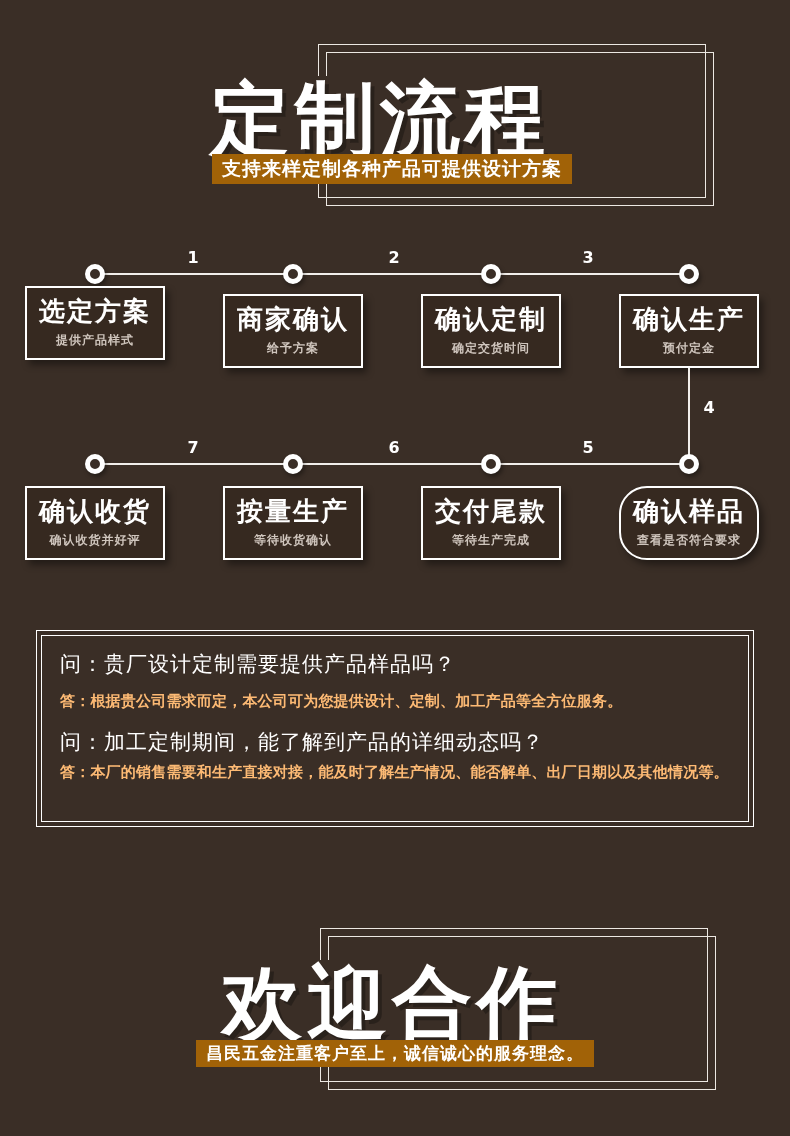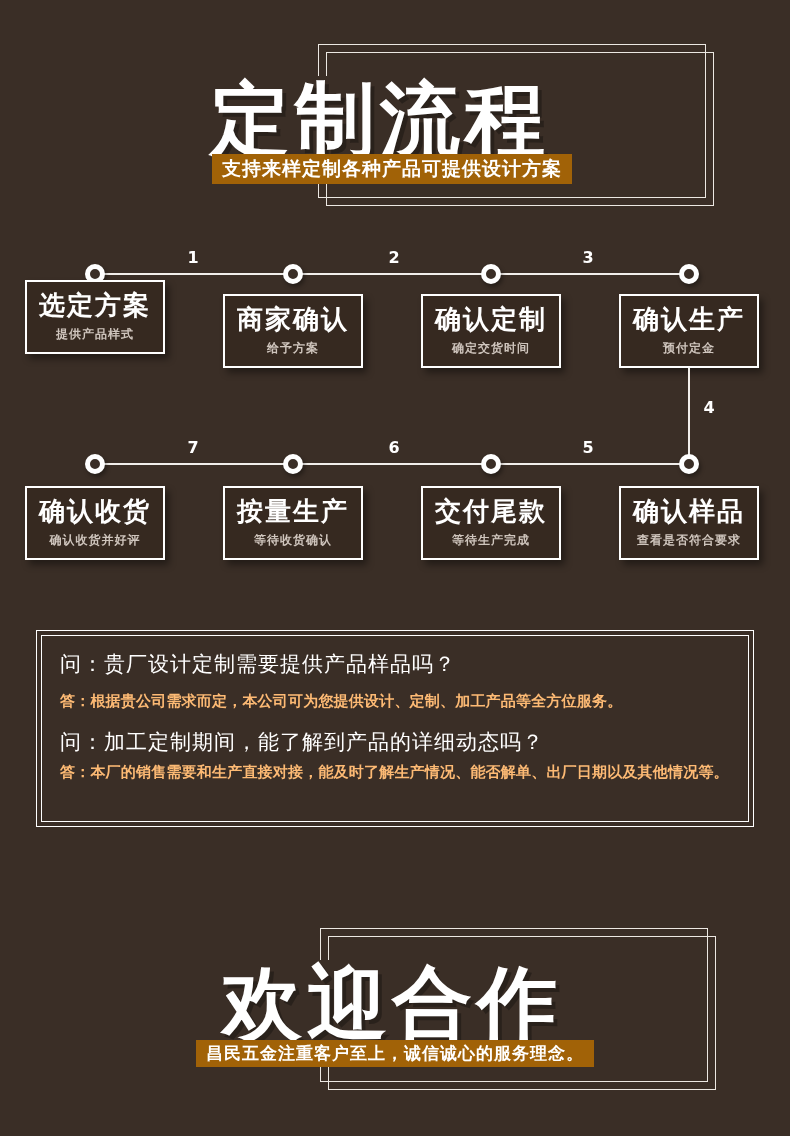--- a/index.html
+++ b/index.html
@@ -135,21 +135,21 @@
 
   <div class="conn-num" style="left:180px; top:248px;">1</div>
   <div class="conn-num" style="left:381px; top:248px;">2</div>
   <div class="conn-num" style="left:575px; top:248px;">3</div>
 
   <div class="node" style="left:85px; top:264px;"></div>
   <div class="node" style="left:283px; top:264px;"></div>
   <div class="node" style="left:481px; top:264px;"></div>
   <div class="node" style="left:679px; top:264px;"></div>
 
-  <div class="step" style="left:25px; top:280px;">
+  <div class="step" style="left:25px; top:286px;">
     <div class="step-title">选定方案</div>
     <div class="step-desc">提供产品样式</div>
   </div>
   <div class="step" style="left:223px; top:294px;">
     <div class="step-title">商家确认</div>
     <div class="step-desc">给予方案</div>
   </div>
   <div class="step" style="left:421px; top:294px;">
     <div class="step-title">确认定制</div>
     <div class="step-desc">确定交货时间</div>
@@ -178,21 +178,21 @@
     <div class="step-desc">确认收货并好评</div>
   </div>
   <div class="step" style="left:223px; top:486px;">
     <div class="step-title">按量生产</div>
     <div class="step-desc">等待收货确认</div>
   </div>
   <div class="step" style="left:421px; top:486px;">
     <div class="step-title">交付尾款</div>
     <div class="step-desc">等待生产完成</div>
   </div>
-  <div class="step" style="left:619px; top:486px;">
+  <div class="step" style="left:619px; top:486px;border-radius:28px;">
     <div class="step-title">确认样品</div>
     <div class="step-desc">查看是否符合要求</div>
   </div>
 
   <div class="qa-outer">
     <div class="qa-inner"></div>
   </div>
 
   <div class="qa-q" style="top:650px;">问：贵厂设计定制需要提供产品样品吗？</div>
   <div class="qa-a" style="top:692px;">答：根据贵公司需求而定，本公司可为您提供设计、定制、加工产品等全方位服务。</div>

